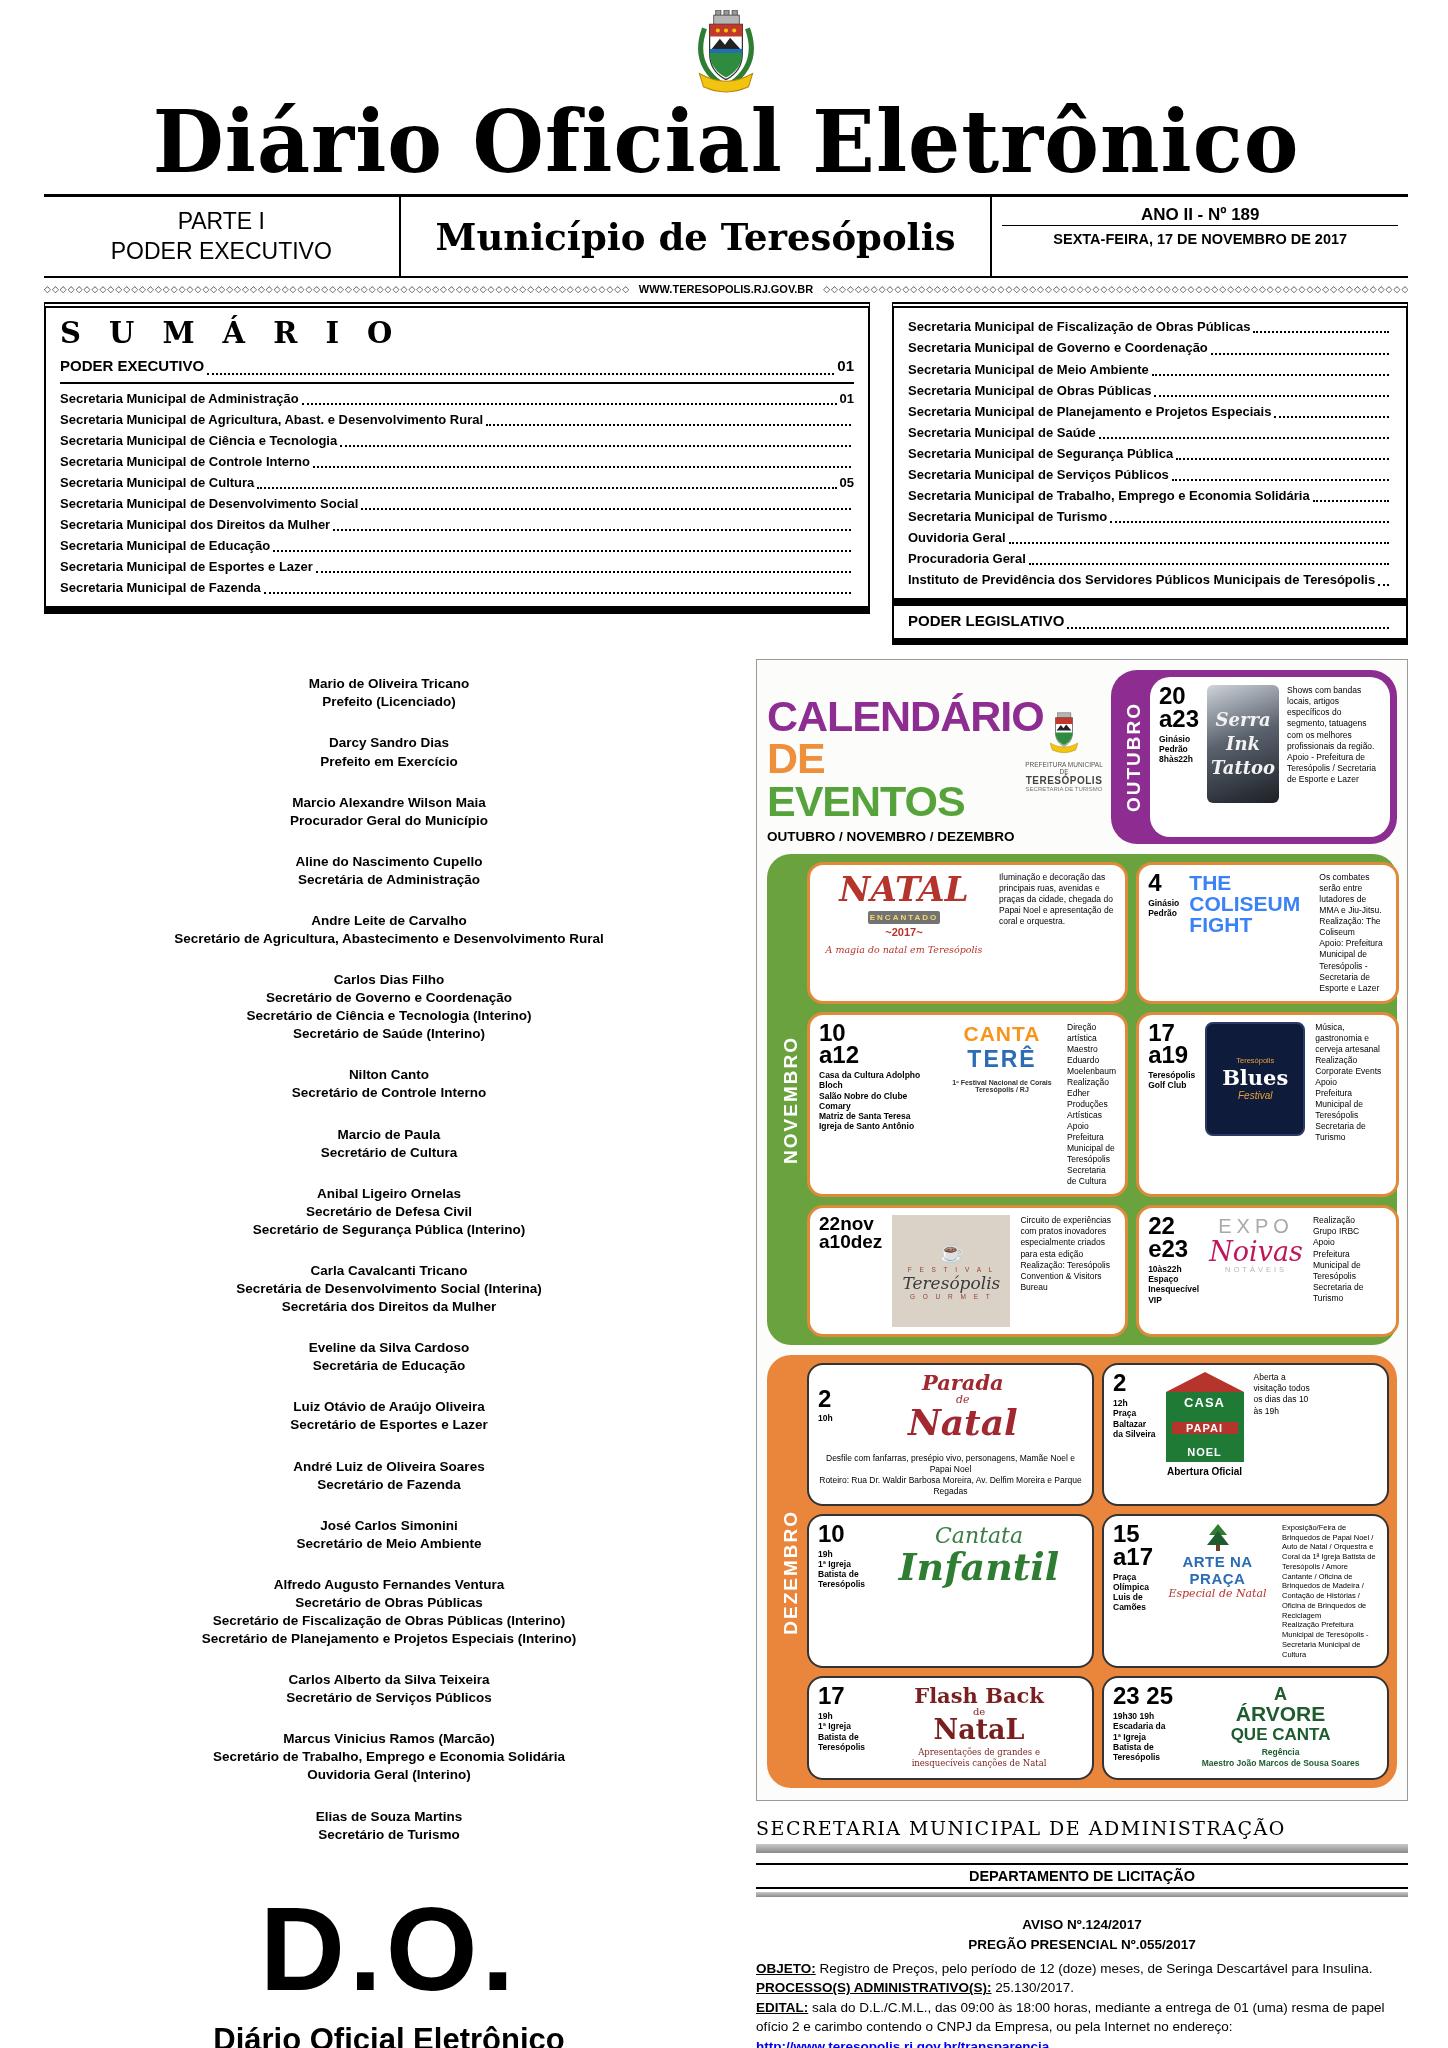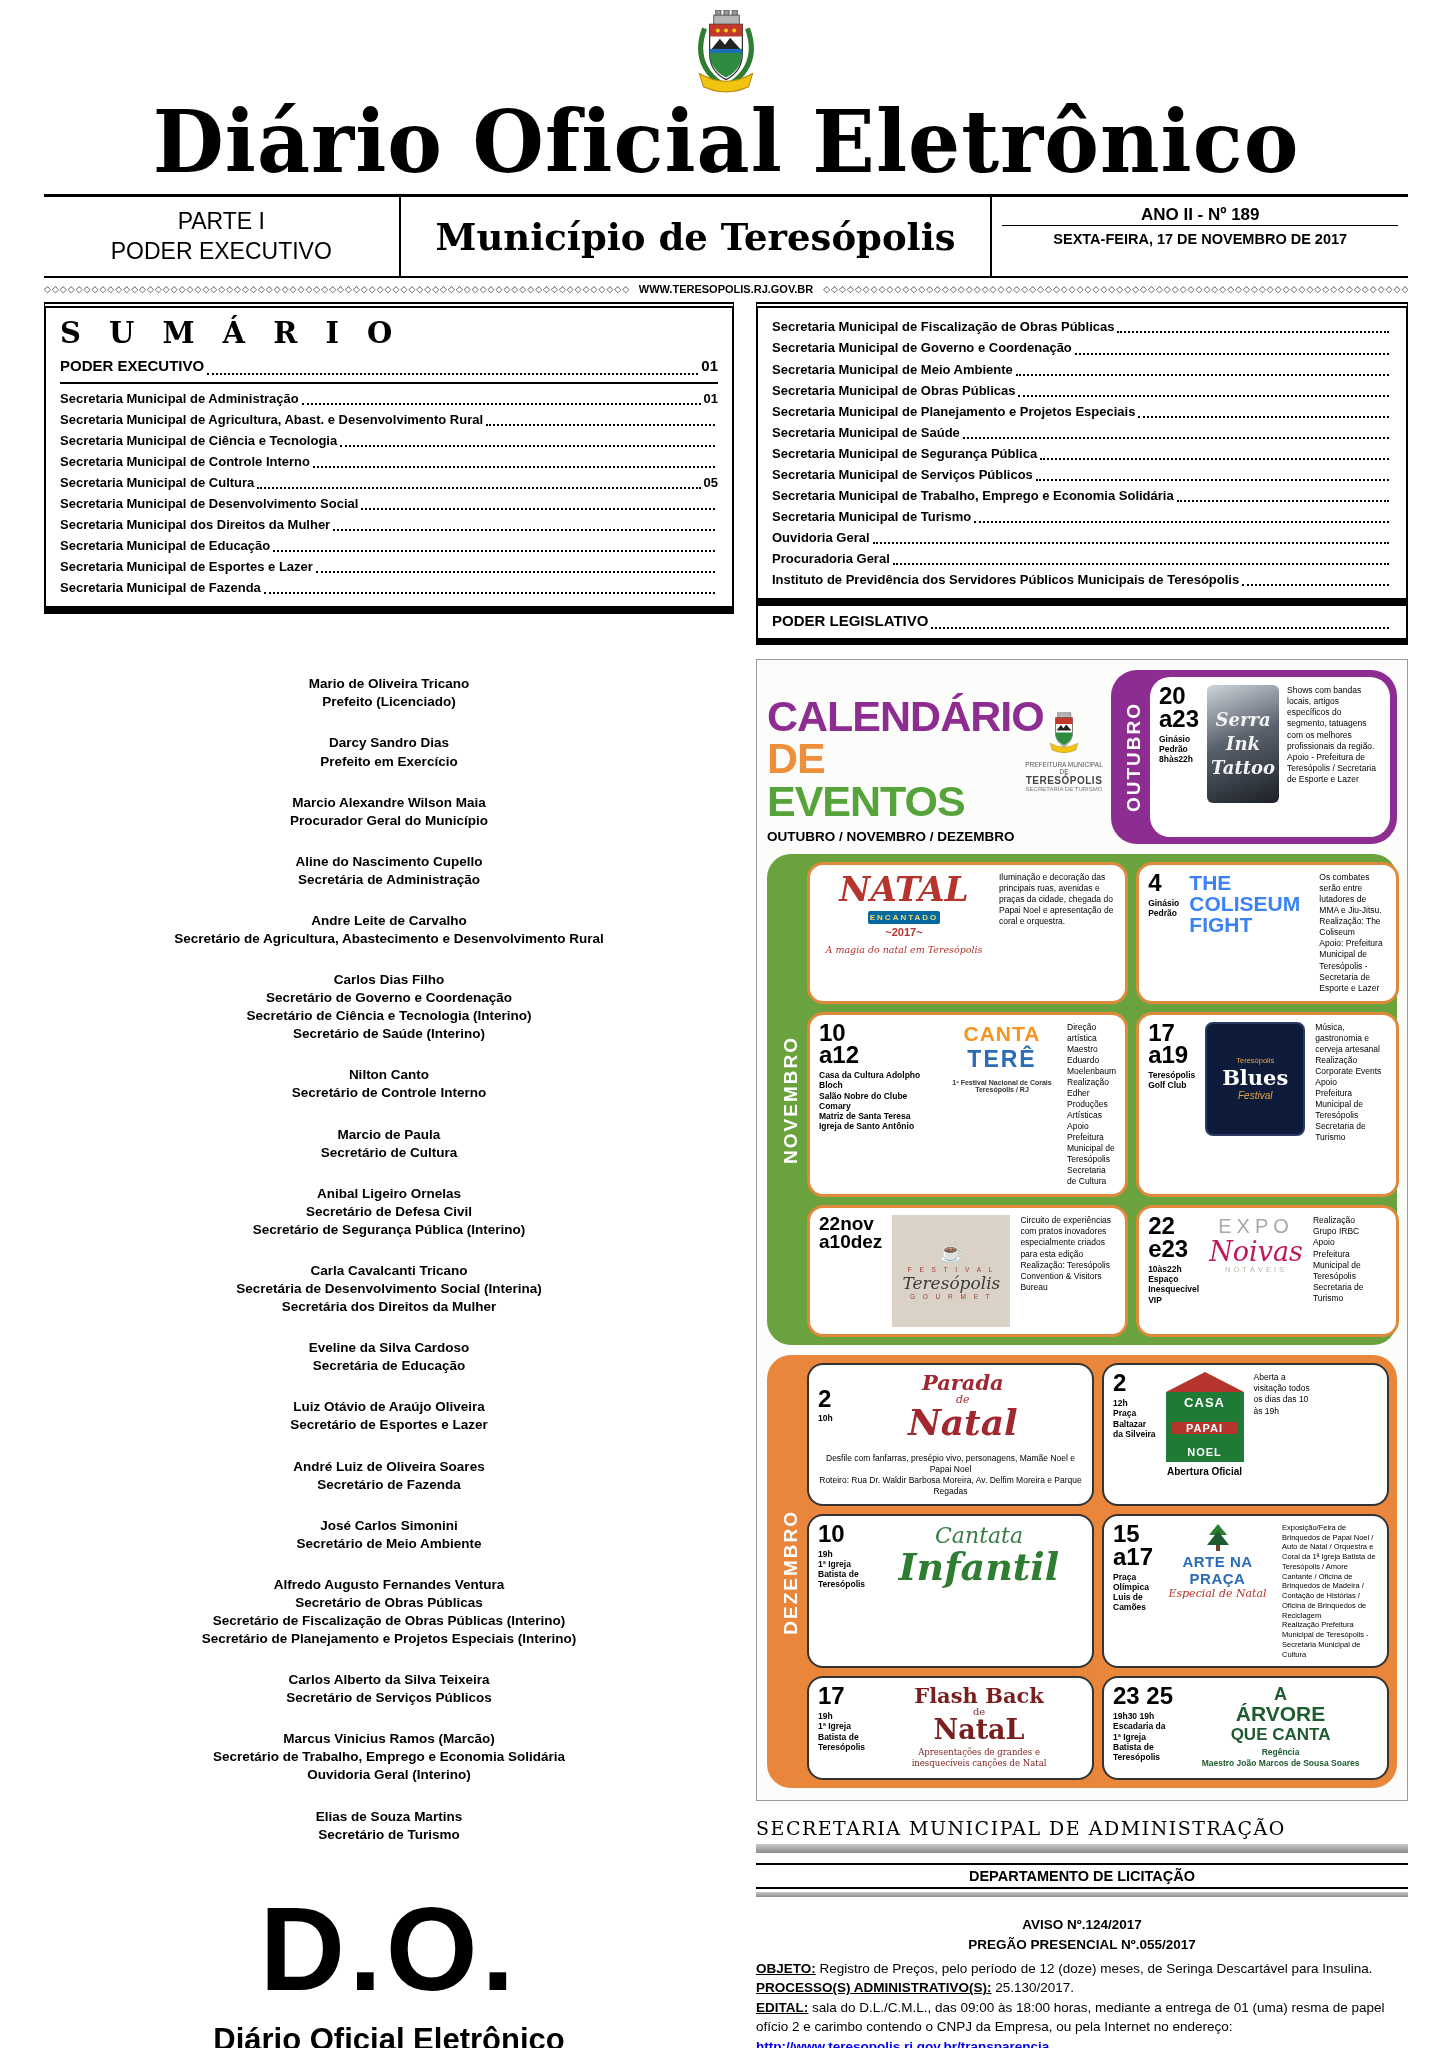--- a/index.html
+++ b/index.html
@@ -20,21 +20,21 @@
   .mb-date{font-weight:bold;font-size:14.5px;}
   .site-row{display:flex;align-items:center;gap:10px;padding:5px 0 7px;}
   .diam{flex:1;overflow:hidden;white-space:nowrap;color:#333;font-size:9px;letter-spacing:1px;}
   .diam::before{content:"◇◇◇◇◇◇◇◇◇◇◇◇◇◇◇◇◇◇◇◇◇◇◇◇◇◇◇◇◇◇◇◇◇◇◇◇◇◇◇◇◇◇◇◇◇◇◇◇◇◇◇◇◇◇◇◇◇◇◇◇◇◇◇◇◇◇◇◇◇◇◇◇◇◇◇◇◇◇◇◇";}
   .site-url{font-size:11px;font-weight:bold;}
 
   
   .sumario-grid{display:flex;gap:22px;align-items:flex-start;}
   .sum-box{border-left:2px solid #000;border-right:2px solid #000;border-top:6px double #000;
            border-bottom:8px solid #000;padding:8px 14px 8px;box-sizing:border-box;}
-  .sum-left{width:690px;}
+  .sum-left{width:826px;}
   .sum-title{font-family:"DejaVu Serif",serif;font-size:29px;letter-spacing:9px;font-weight:bold;margin:0 0 4px;}
   .toc-row{display:flex;align-items:flex-end;font-weight:bold;font-size:13px;line-height:1.62;}
   .toc-lbl{white-space:nowrap;}
   .dots{flex:1;border-bottom:2px dotted #000;margin:0 3px 4px;}
   .toc-pg{white-space:nowrap;}
   .toc-head .toc-row{font-size:15px;}
   .toc-head{border-bottom:2px solid #000;padding-bottom:3px;margin-bottom:4px;}
   .leg-strip{border-left:2px solid #000;border-right:2px solid #000;border-bottom:7px solid #000;
              padding:3px 14px 5px;}
   .leg-strip .toc-row{font-size:15px;}
@@ -85,21 +85,21 @@
   .c-venue{font-size:8.5px;font-weight:bold;white-space:pre-line;line-height:1.2;margin-top:3px;}
   .c-desc{font-size:8.5px;line-height:1.3;white-space:pre-line;flex:1;min-width:0;}
   .c-desc-center{font-size:8.5px;line-height:1.3;white-space:pre-line;text-align:center;margin-top:4px;}
 
   .tattoo-box{width:72px;height:118px;border-radius:6px;flex:none;
      background:linear-gradient(160deg,#cfd4da 0%,#5a626e 45%,#1c2026 100%);
      color:#f2f2f2;font-family:"DejaVu Serif",serif;font-style:italic;font-weight:bold;font-size:18px;
      display:flex;align-items:center;justify-content:center;text-align:center;white-space:pre-line;line-height:1.35;}
   .natal-logo{width:170px;text-align:center;flex:none;color:#B5342C;}
   .natal-main{font-family:"DejaVu Serif",serif;font-style:italic;font-weight:bold;font-size:34px;line-height:1;}
-  .natal-banner{display:inline-block;background:#0369a1;color:#f6d76b;font-size:8px;font-weight:bold;
+  .natal-banner{display:inline-block;background:#737373;color:#f6d76b;font-size:8px;font-weight:bold;
       letter-spacing:2px;padding:2px 2px;border-radius:2px;margin-top:3px;}
   .natal-year{font-size:11px;font-weight:bold;margin-top:2px;}
   .natal-tag{font-family:"DejaVu Serif",serif;font-style:italic;font-size:9.5px;margin-top:6px;}
   .coliseum{color:#3b82f6;font-weight:800;font-size:21px;line-height:1.0;white-space:pre-line;flex:none;width:120px;}
   .canta{width:110px;text-align:center;flex:none;}
   .canta-c1{color:#F7941D;font-weight:800;font-size:21px;letter-spacing:1px;}
   .canta-c2{color:#2B6CB5;font-weight:800;font-size:23px;letter-spacing:2px;}
   .canta-sub{font-size:7px;font-weight:bold;margin-top:6px;white-space:pre-line;color:#333;}
   .blues-box{background:#0E1B3A;border-radius:8px;color:#fff;width:96px;min-height:110px;flex:none;
       display:flex;flex-direction:column;align-items:center;justify-content:center;text-align:center;

